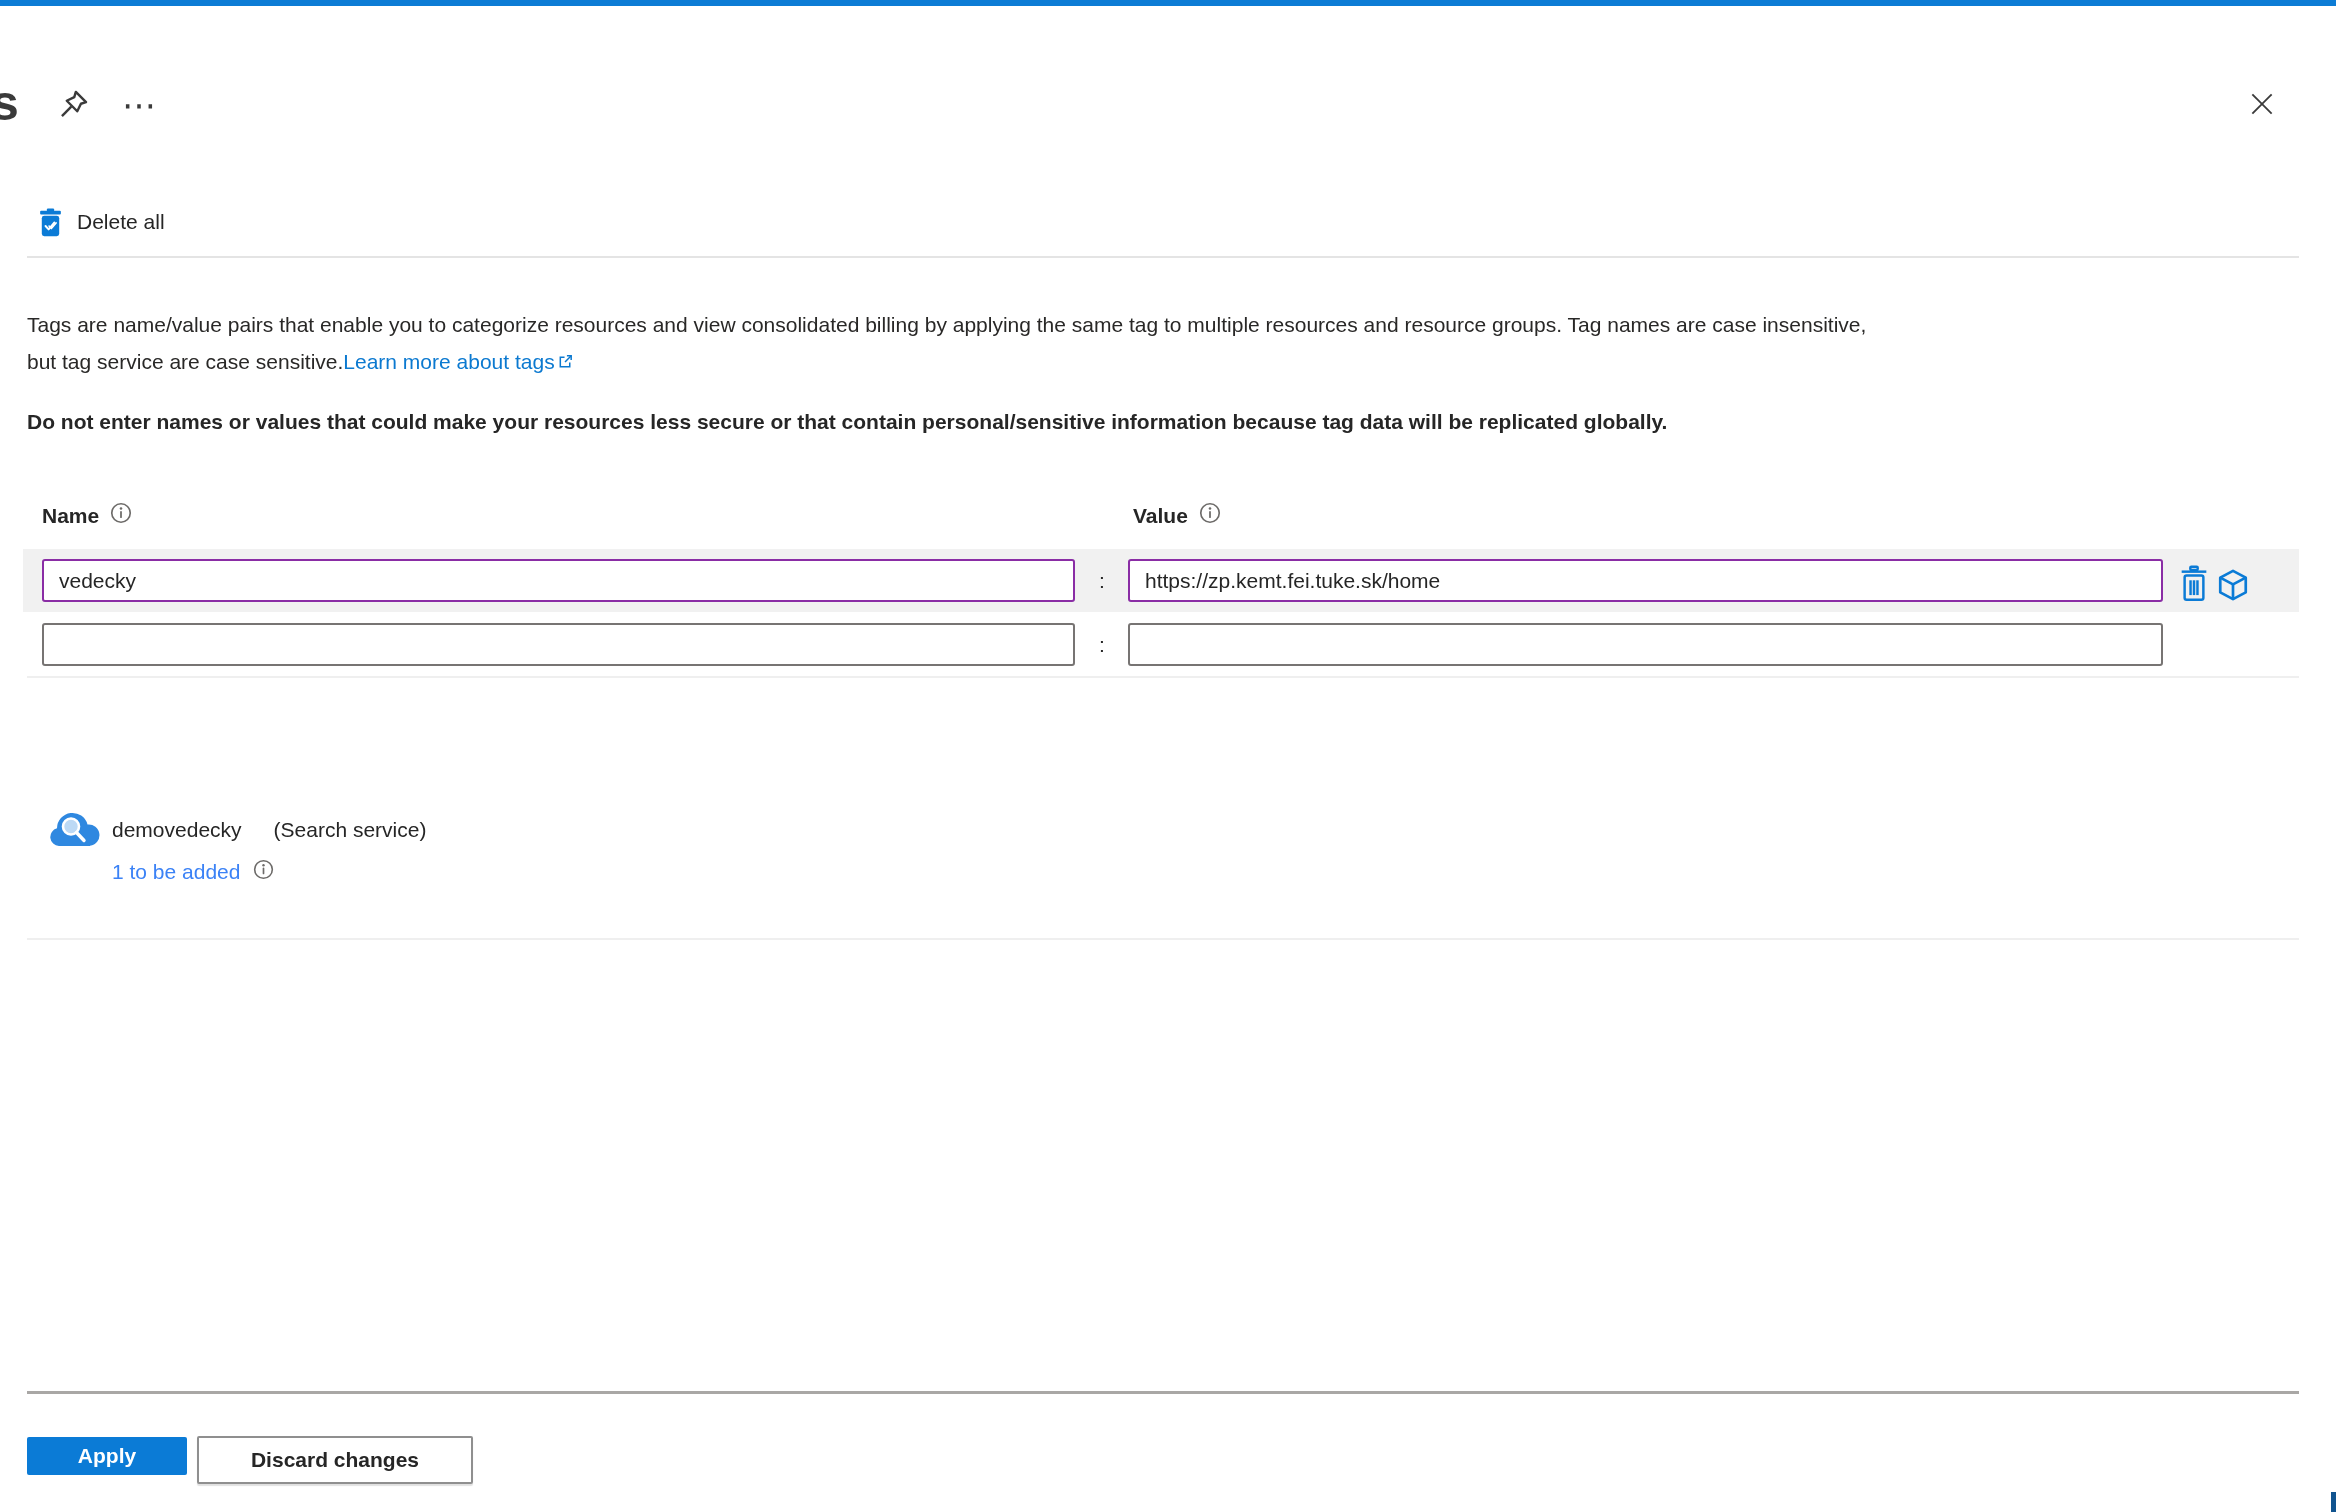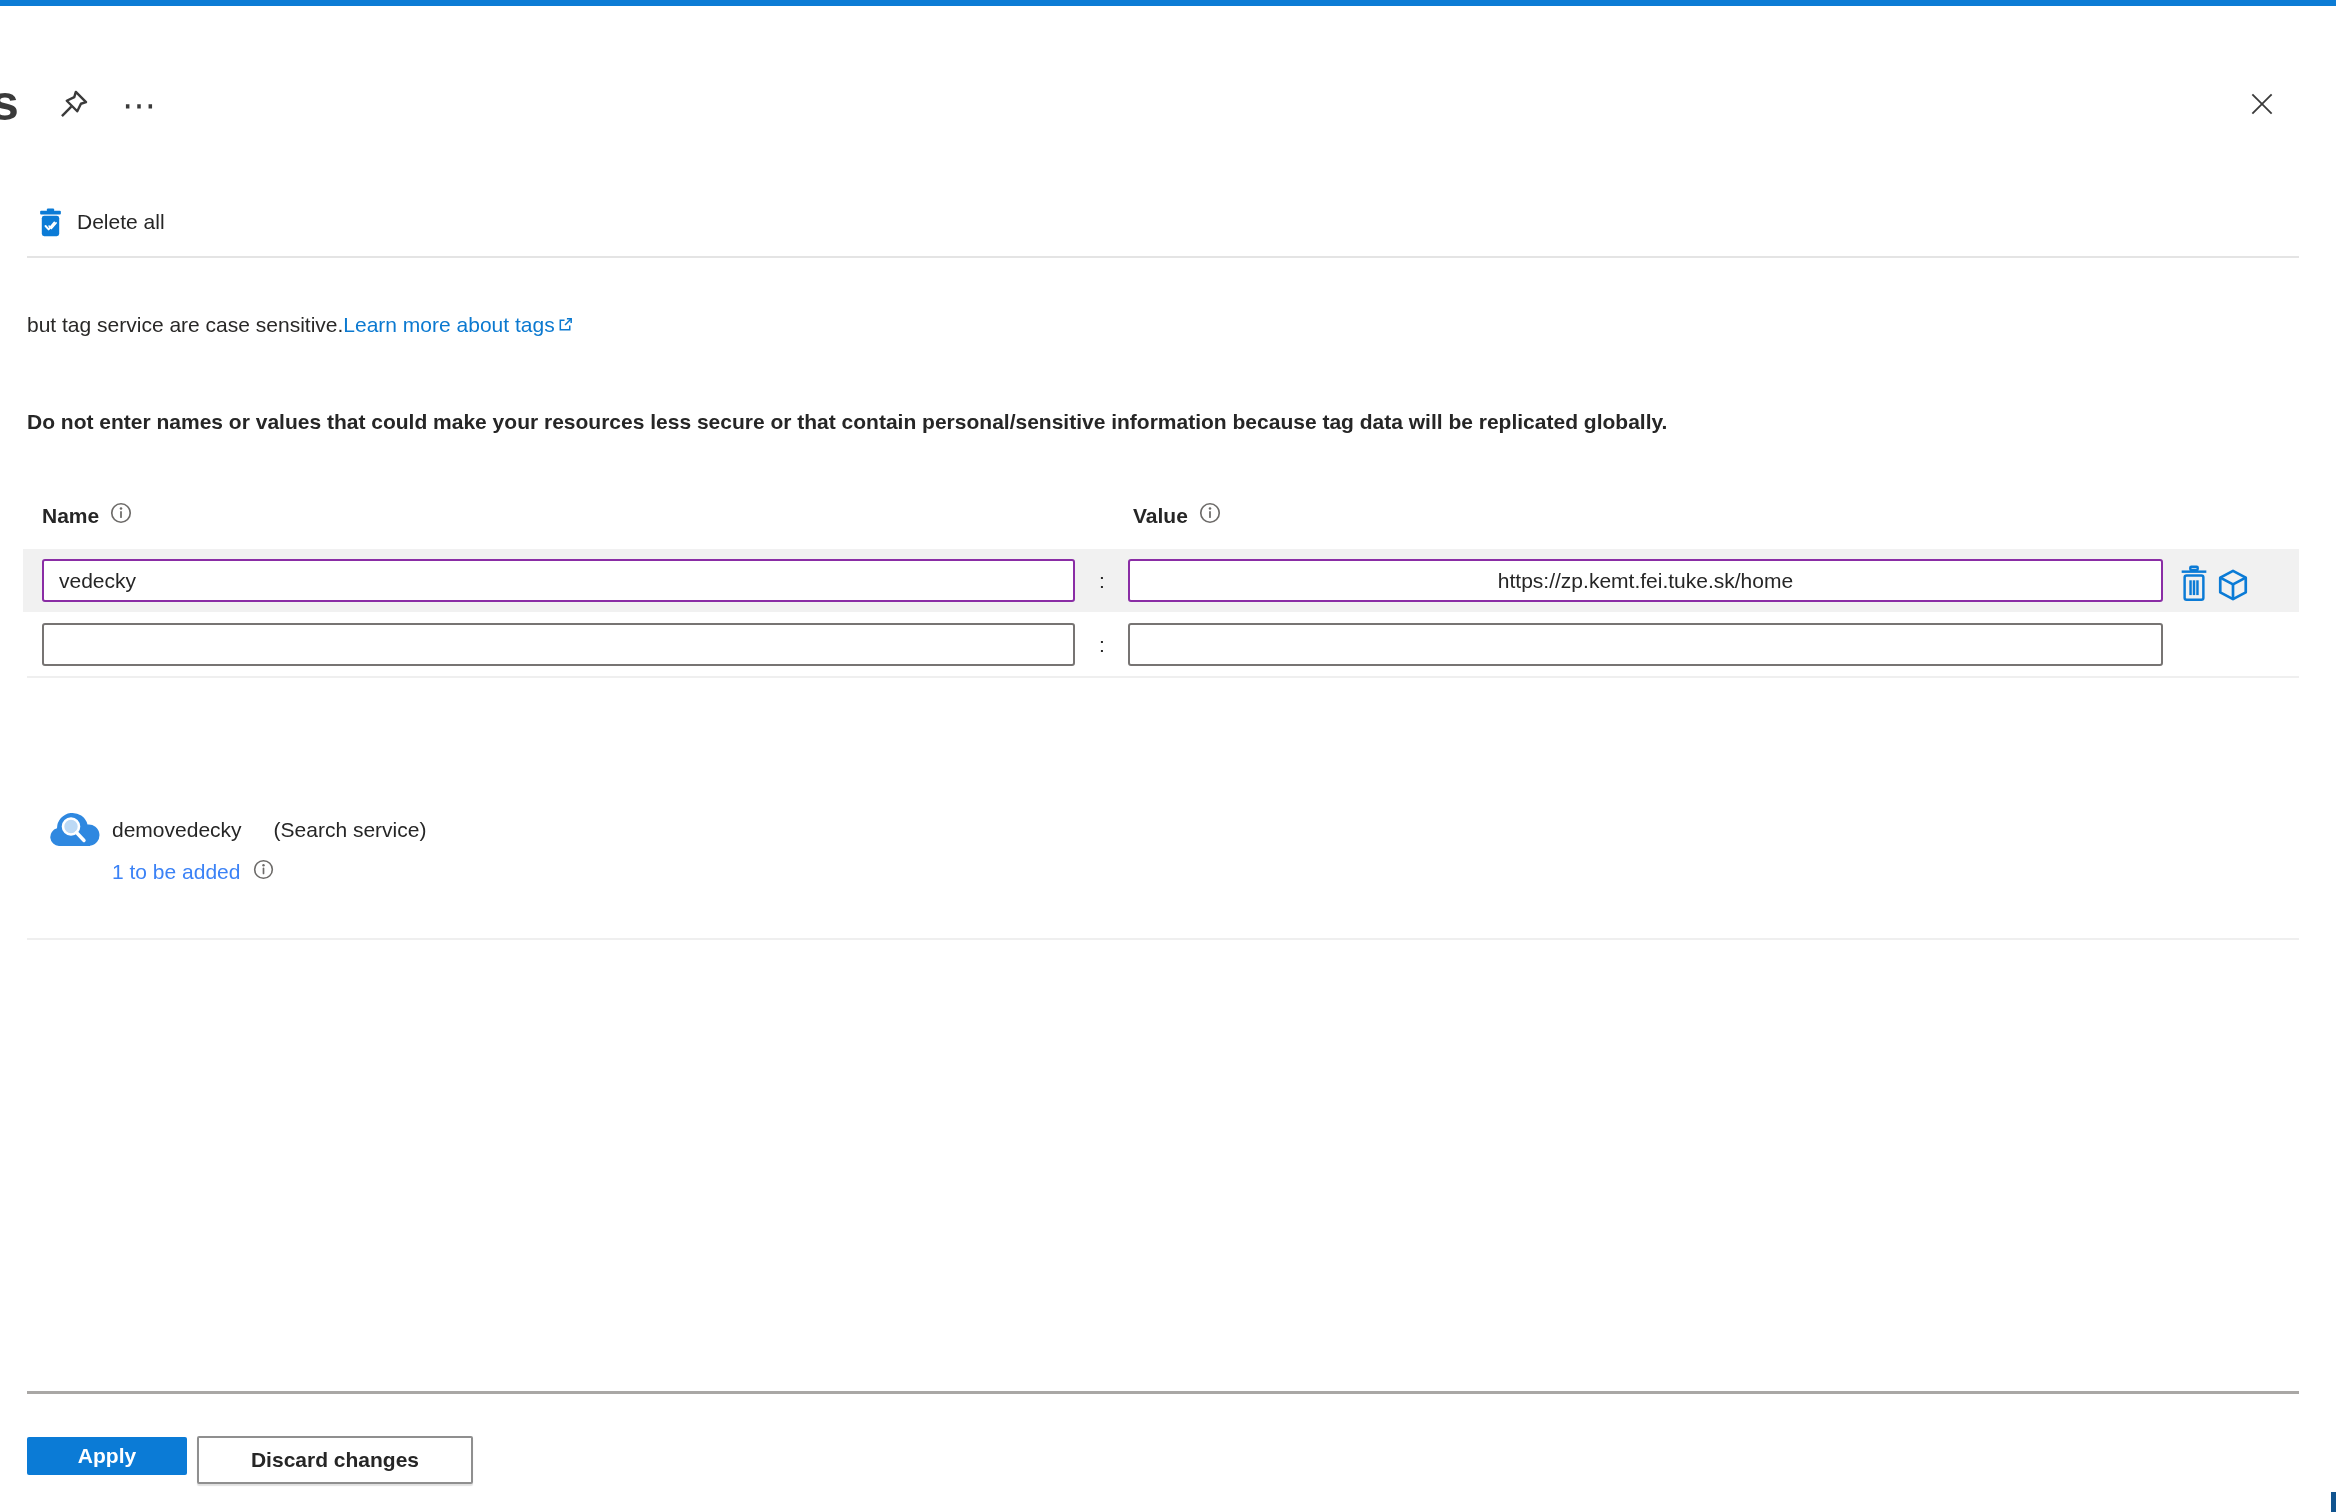--- a/index.html
+++ b/index.html
@@ -34,21 +34,21 @@
   .col-header { position:absolute; top:502px; font-size:21px; font-weight:700; color:#262626; display:flex; align-items:center; gap:11px; }
   .name-header { left:42px; } .value-header { left:1133px; }
 
   .row-bg { position:absolute; left:23px; top:549px; width:2276px; height:63px; background:#f1f1f1; }
 
   .tag-input { position:absolute; height:43px; background:#fff; border-radius:3px; font-family:inherit;
     font-size:21px; color:#262626; padding:0 15px; outline:none; }
   .modified { border:2.5px solid #8a2da5; }
   .plain    { border:2px solid #777473; }
   .name-in  { left:42px;  width:1033px; }
-  .value-in { left:1128px; width:1035px;text-align:center; }
+  .value-in { left:1128px; width:1035px; }
   .r1 { top:559px; } .r2 { top:623px; }
 
   .colon { position:absolute; left:1088px; width:28px; text-align:center; height:43px; line-height:43px;
     font-size:21px; color:#262626; }
 
   .row-icon-btn { position:absolute; background:none; border:none; cursor:pointer; padding:0; display:flex; align-items:center; justify-content:center; }
   .trash-btn { left:2176px; top:562px; width:36px; height:42px; }
   .cube-btn  { left:2213px; top:566px; width:40px; height:38px; }
 
   .res-icon { position:absolute; left:46px; top:810px; }
@@ -97,20 +97,21 @@
       <rect x="3.6" y="7.6" width="16.8" height="19.6" rx="2.4" fill="#0b7bd6"></rect>
       <path d="M7.2 17.4 l3 3.2 5.6 -6.6" fill="none" stroke="#ffffff" stroke-width="1.9" stroke-linecap="round" stroke-linejoin="round"></path>
       <path d="M10.6 17.4 l2.2 2.4 4.6 -5.4" fill="none" stroke="#ffffff" stroke-width="1.6" stroke-linecap="round" stroke-linejoin="round"></path>
     </svg>
     <span>Delete all</span>
   </button>
 
   <div class="divider d1"></div>
 
   <div class="intro">
+    <div>Tags are name/value pairs that enable you to categorize resources and view consolidated billing by applying the same tag to multiple resources and resource groups. Tag names are case insensitive,</div>
     <div><span>but tag service are case sensitive.</span><a class="link"><span>Learn more about tags</span><span class="ext-icon"><svg width="17" height="17" viewBox="0 0 18 18" fill="none" stroke="#0b79d0" stroke-width="1.6">
               <path d="M8 4.5 H3.5 V14.5 H13.5 V10"></path>
               <path d="M10.5 3 H15 V7.5"></path>
               <line x1="15" y1="3" x2="8.5" y2="9.5"></line>
             </svg></span></a></div>
   </div>
 
   <div class="warning">Do not enter names or values that could make your resources less secure or that contain personal/sensitive information because tag data will be replicated globally.</div>
 
   <div class="col-header name-header">

